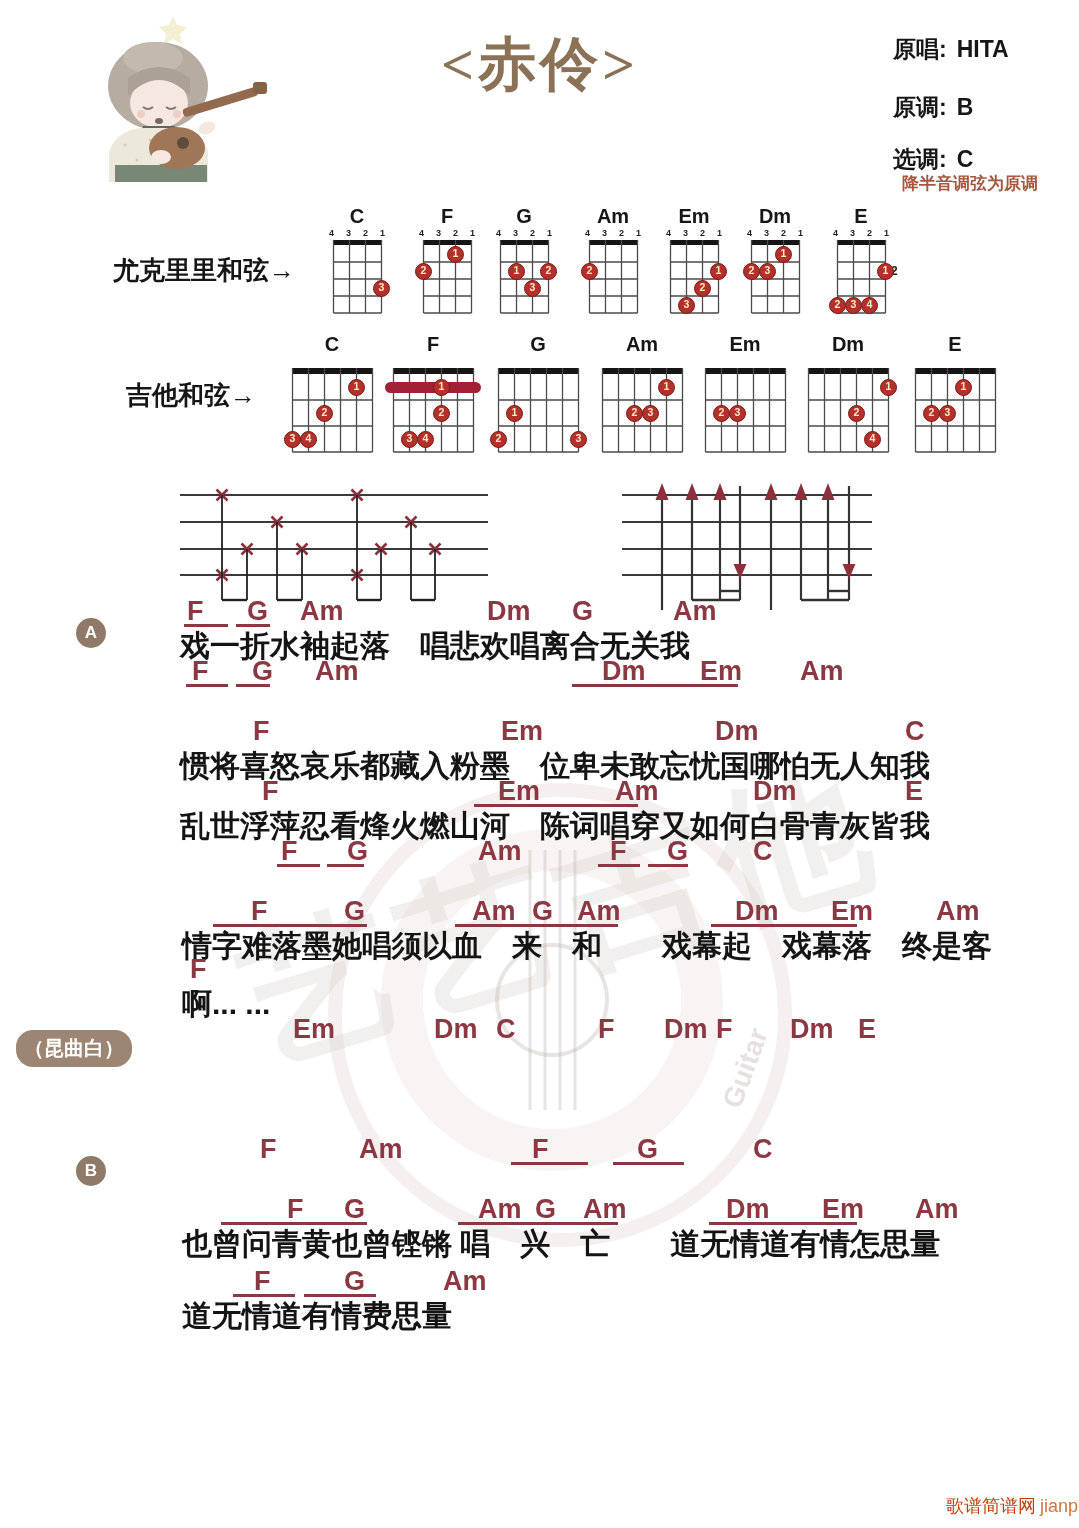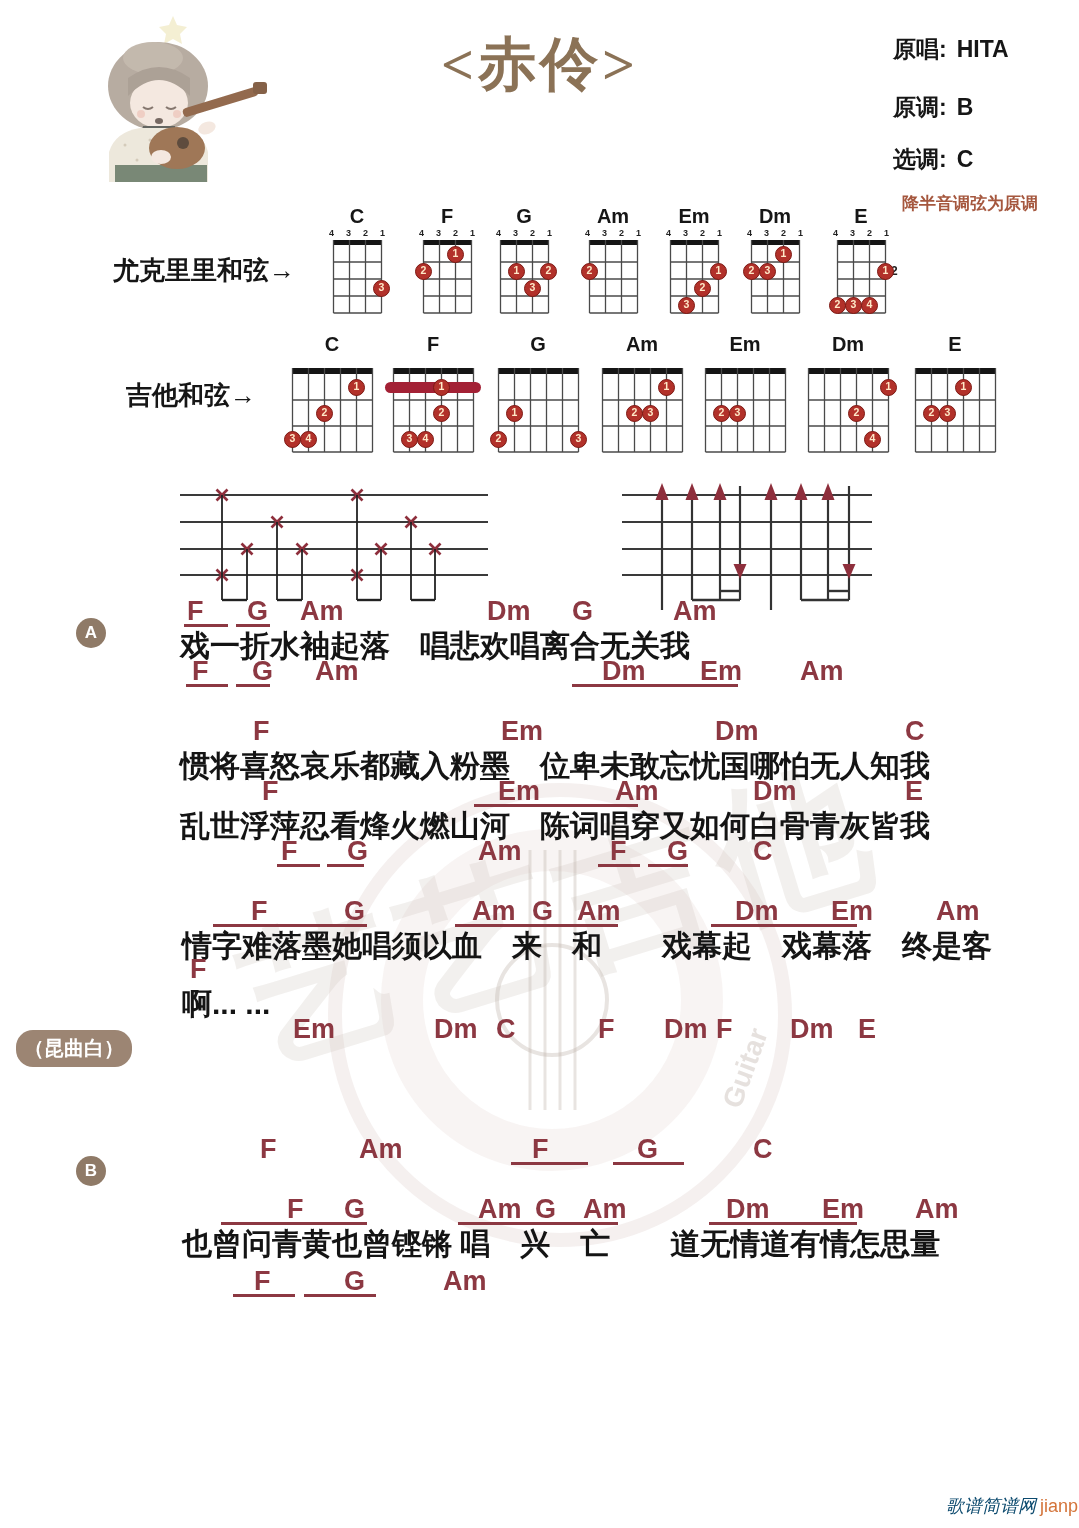--- a/index.html
+++ b/index.html
@@ -5,21 +5,21 @@
   html,body{margin:0;padding:0;background:#ffffff;}
   .page{position:relative;width:1079px;height:1528px;background:#fff;overflow:hidden;
         font-family:"Liberation Sans",sans-serif;color:#161616;}
   
   .title{position:absolute;left:330px;top:26px;width:420px;text-align:center;
          font-size:58px;font-weight:bold;color:#8b7256;letter-spacing:4px;
          font-family:"Liberation Serif",serif;}
   .girl{position:absolute;left:55px;top:10px;opacity:.82;}
   .info-row{position:absolute;left:893px;font-size:23px;font-weight:bold;white-space:nowrap;}
   .info-row .lab{margin-right:10px;}
-  .tuning{position:absolute;left:902px;top:172px;font-size:17px;font-weight:bold;color:#a5573e;margin-top:20px;}
+  .tuning{position:absolute;left:902px;top:172px;font-size:17px;font-weight:bold;color:#a5573e;}
   
   .row-label{position:absolute;font-size:26px;font-weight:bold;white-space:nowrap;}
   .diag{position:absolute;z-index:2;}
   .diag-name{text-align:center;font-size:20px;font-weight:bold;height:20px;line-height:20px;}
   .string-nums{display:flex;justify-content:space-between;width:56px;margin-left:-4px;
                font-size:9px;font-weight:bold;height:12px;align-items:flex-end;color:#222;}
   .grid{position:relative;margin-top:2px;}
   .dot{position:absolute;width:17px;height:17px;border-radius:50%;background:#b2312a;
        border:1.5px solid #7d1812;box-sizing:border-box;color:#ffe9c8;font-size:10.5px;
        font-weight:bold;text-align:center;line-height:13px;z-index:3;}
@@ -37,21 +37,21 @@
                 color:#fff;font-size:17px;font-weight:bold;text-align:center;line-height:30px;z-index:2;}
   .badge-pill{position:absolute;background:#9c8573;color:#fff;font-size:20px;font-weight:bold;
               padding:5px 8px;border-radius:17px;white-space:nowrap;z-index:2;}
   
   .wm-cn{position:absolute;left:235px;top:815px;font-size:150px;font-weight:bold;
          color:rgba(190,178,172,0.20);transform:rotate(-17deg);letter-spacing:14px;
          white-space:nowrap;z-index:0;}
   .wm-svg{position:absolute;left:320px;top:780px;z-index:0;}
   
   .footer{position:absolute;left:946px;top:1494px;font-size:18px;white-space:nowrap;z-index:2;}
-  .f-site{color:#0c4a6e;font-style:italic;}
+  .f-site{color:#c2410c;}
   .f-url{color:#d4743a;margin-left:4px;}
 </style>
 </head>
 <body>
 
 <div class="page">
 
   <svg class="girl" width="215" height="172" viewBox="0 0 215 172">
     <path d="M118 6 l4 9 10 2 -7 7 2 10 -9 -5 -9 5 2 -10 -7 -7 10 -2 z" fill="#f2ecca"></path>
     <ellipse cx="103" cy="76" rx="50" ry="44" fill="#a89a8d"></ellipse>
@@ -534,20 +534,21 @@
         <div class="chord-underline" style="left: 458px; width: 160px;"></div>
         <div class="chord-underline" style="left: 709px; width: 148px;"></div>
         <div class="lyric" style="left: 182px;">也曾问青黄也曾铿锵 唱　兴　亡　　道无情道有情怎思量</div>
       </div>
       <div class="line" style="top: 1266px;">
         <span class="chord" style="left: 254px;">F</span>
         <span class="chord" style="left: 344px;">G</span>
         <span class="chord" style="left: 443px;">Am</span>
         <div class="chord-underline" style="left: 233px; width: 62px;"></div>
         <div class="chord-underline" style="left: 304px; width: 72px;"></div>
+        <div class="lyric" style="left: 182px;">道无情道有情费思量</div>
       </div>
     </div>
   <div id="badges">
       <div class="badge-circle" style="left: 76px; top: 618px;">A</div>
       <div class="badge-pill" style="left: 16px; top: 1030px;">（昆曲白）</div>
       <div class="badge-circle" style="left: 76px; top: 1156px;">B</div>
     </div>
 
   <div class="footer">
     <span class="f-site">歌谱简谱网</span><span class="f-url">jianpu.cn</span>

